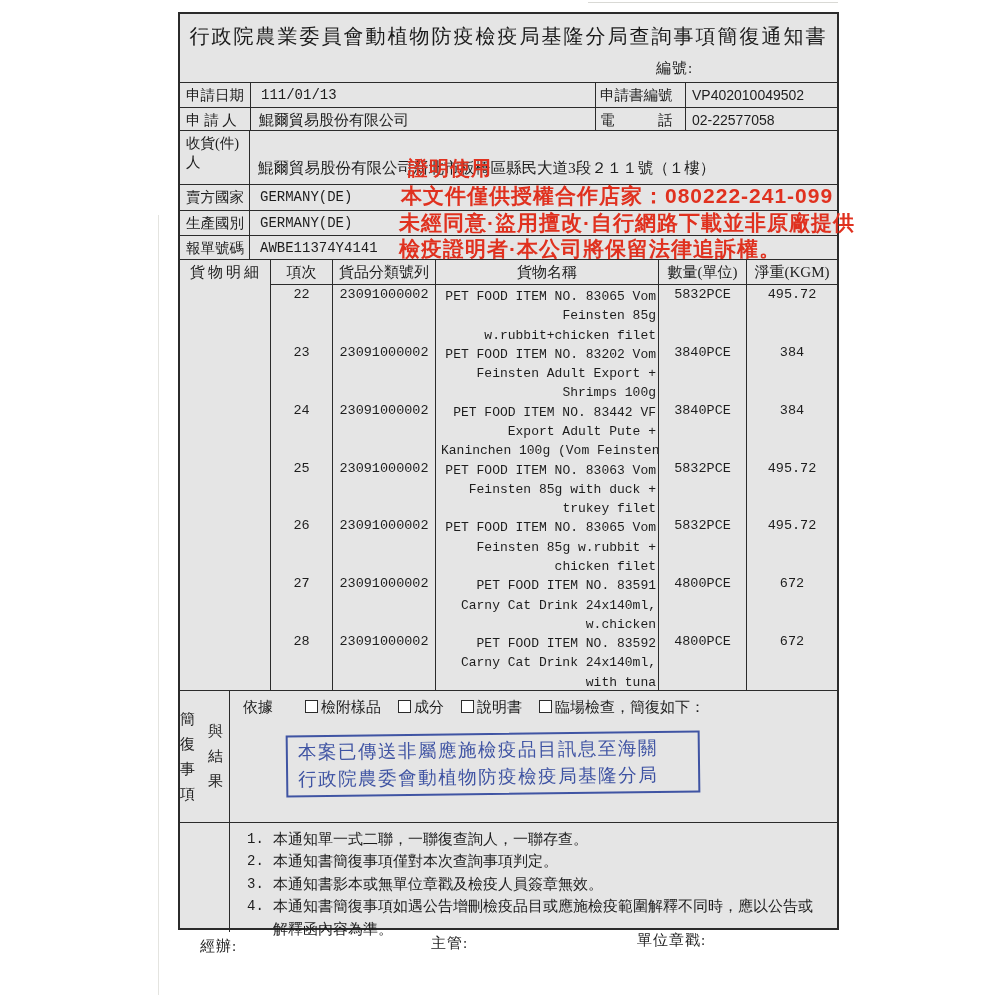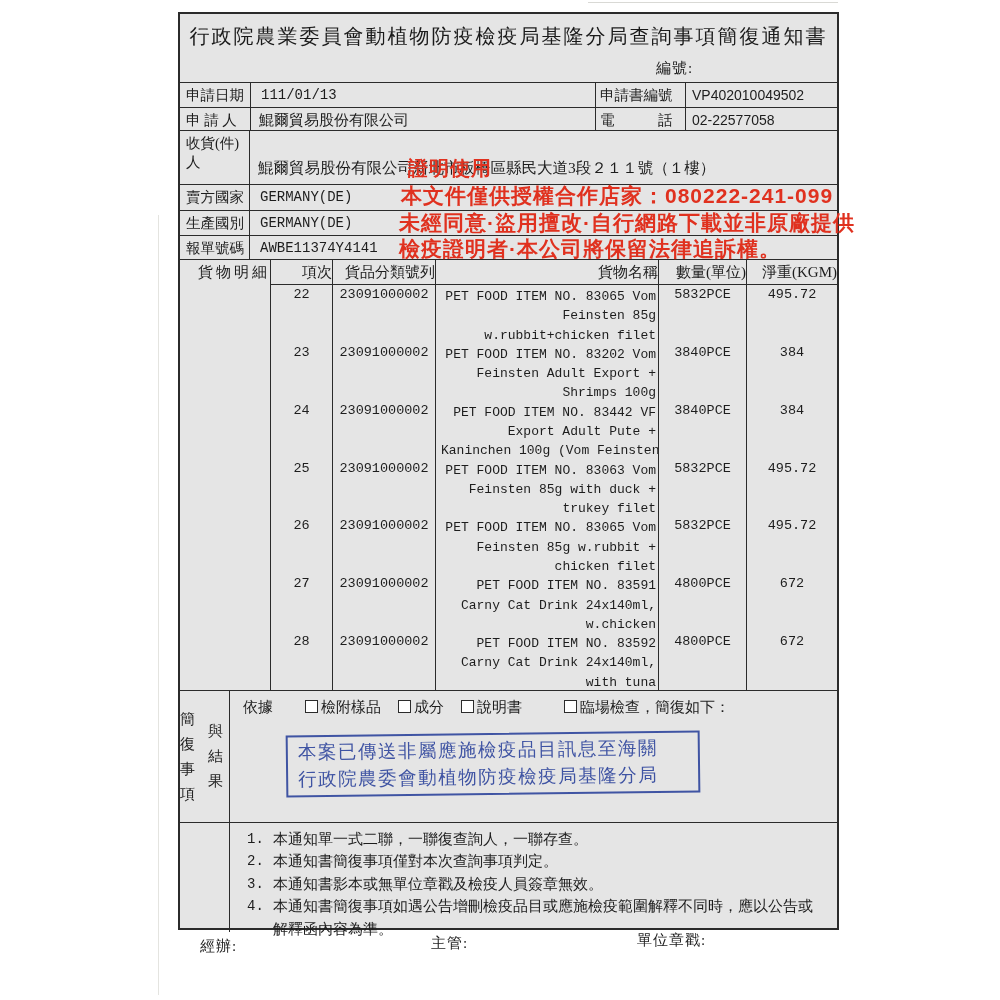--- a/index.html
+++ b/index.html
@@ -41,38 +41,38 @@
   .wm3 { left:219px; top:195px; font-size:21px; }
   .wm4 { left:219px; top:221px; font-size:21px; }
 
   
   .r-goods { height:431px; flex-direction:column; }
   .g-head { display:flex; height:26px; }
   .g-row  { display:flex; height:57.85px; }
   .gc { overflow:visible;text-align:right; }
   .c0 { width:90px; } .c1 { width:62px; } .c2 { width:103px; } .c3 { width:223px; }
   .c4 { width:88px; } .c5 { flex:1; }
-  .g-head .gc { font-size:15px; padding-top:3px; }
+  .g-head .gc { font-size:15px; text-align:center; padding-top:3px; }
   .g-head .c0 { letter-spacing:3px; padding-left:2px; }
   .g-head .c1,.g-head .c2,.g-head .c3,.g-head .c4,.g-head .c5
         { border-left:1.5px solid #2b2b2b; border-bottom:1.5px solid #2b2b2b; }
   .g-row .c1,.g-row .c2,.g-row .c3,.g-row .c4,.g-row .c5 { border-left:1.5px solid #2b2b2b; }
   .mono { font-family:"Liberation Mono","DejaVu Sans Mono",monospace; }
   .g-row .c1,.g-row .c2,.g-row .c4,.g-row .c5 { text-align:center; padding-top:2px; font-size:13.5px; }
   .g-row .c3 { padding:2px 2px 0 5px; font-size:13px; line-height:19.2px; white-space:nowrap; }
 
   
   .r-reply { height:132px; }
   .sec-lbl { width:50px; border-right:1.5px solid #2b2b2b; display:flex; 
              justify-content:space-between; align-items:center; font-size:15px; line-height:25px; }
   .r-reply .content { flex:1; position:relative; }
   .basis { padding:7px 0 0 13px; font-size:15px; white-space:nowrap; }
   .basis .basis-lbl { margin-right:32px; }
   .cb-item { margin-right:17px; }
-  .cb-item.last { margin-right:0;margin-left:25px; }
+  .cb-item.last { margin-right:0; }
   .cb-box { display:inline-block; width:13px; height:13px; border:1.5px solid #2b2b2b;
             vertical-align:-1px; margin-right:3px; background:#fff; }
   .stamp { position:absolute; left:56px; top:42px; width:414px; padding:2px 10px 3px 10px;
            border:2.5px solid #32489e; color:#32489e; font-size:18.5px; line-height:26.5px;
            letter-spacing:1.5px; transform:rotate(-0.7deg); white-space:nowrap; opacity:0.92; }
 
   
   .r-notes { height:110px; }
   .r-notes .content { flex:1; padding:5px 12px 0 17px; font-size:15px; line-height:22.4px; }
   .note { display:flex; }

